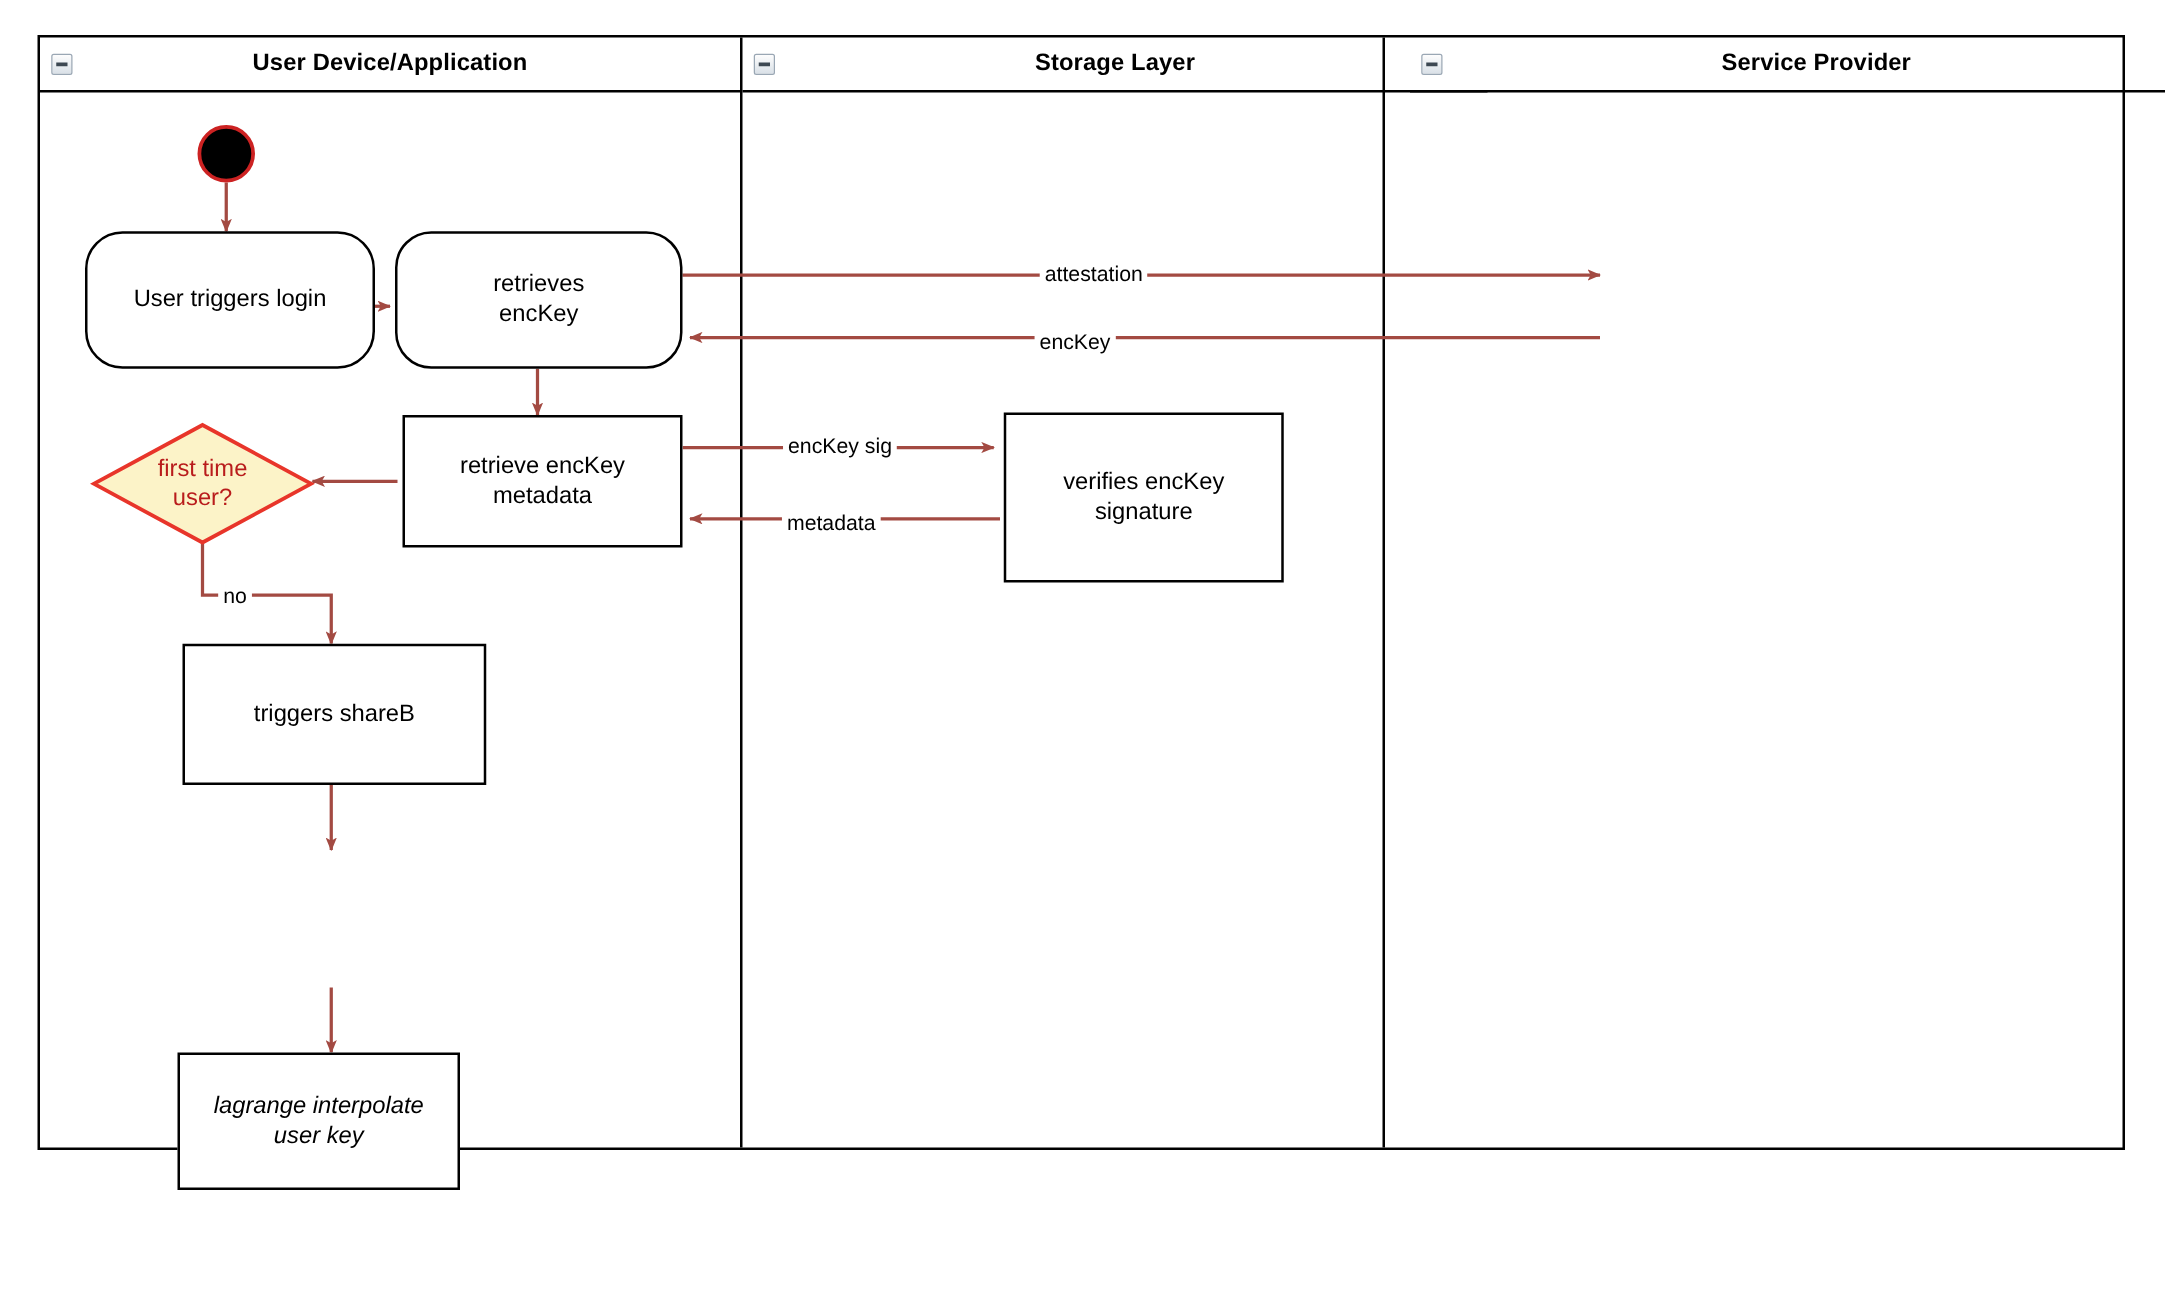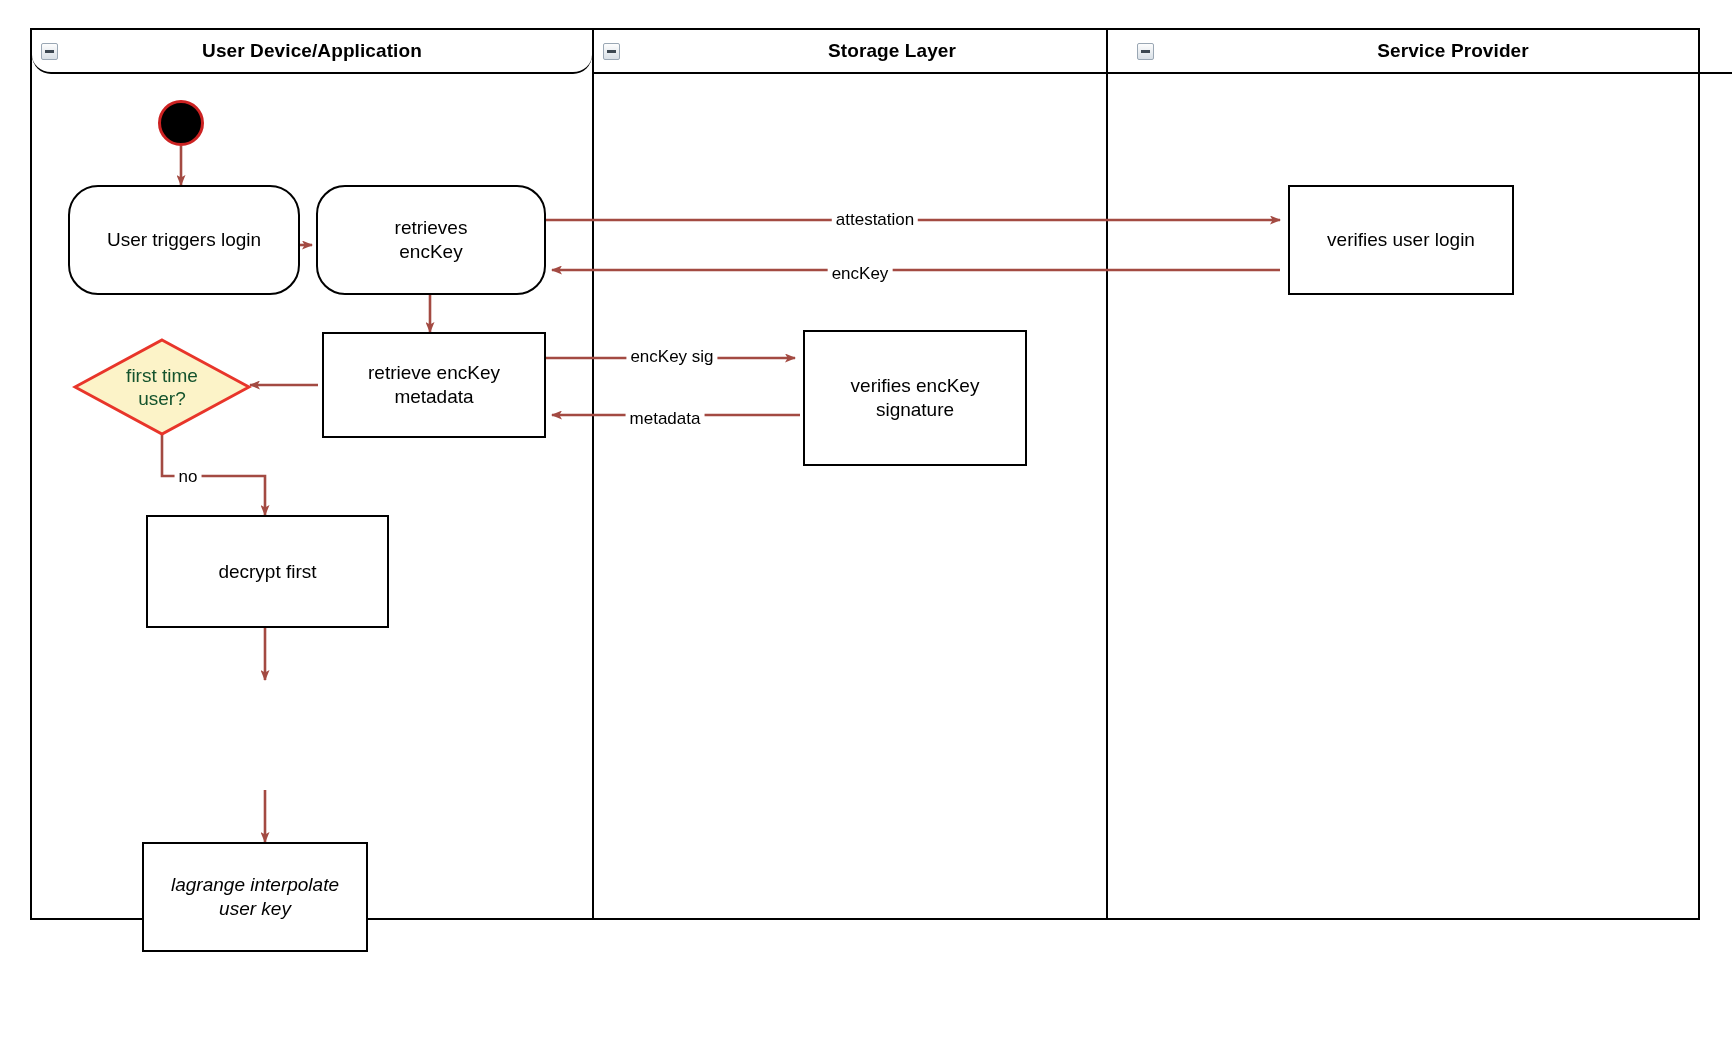--- a/index.html
+++ b/index.html
@@ -106,21 +106,21 @@
     position: absolute;
     left: 0;
     top: 0;
   }
   .decision .dec-label {
     position: relative;
     z-index: 2;
     text-align: center;
     font-size: 19px;
     line-height: 1.22;
-    color: #14532d;
+    color: #b91c1c;
     font-family: "Liberation Sans", sans-serif;
   }
 
   
   #edges {
     position: absolute;
     left: 0;
     top: 0;
     width: 1732px;
     height: 1038px;
@@ -137,21 +137,21 @@
     transform: translate(-50%, -50%);
   }
 </style>
 </head>
 <body>
 
 <div id="canvas">
 
   <div class="pool">
 
-    <div class="lane-header" style="left:0px; width:560px;border-radius:19px;">
+    <div class="lane-header" style="left:0px; width:560px;">
       <span class="collapse-icon">
         <span class="bar"></span>
       </span>
       <span class="lane-title">User Device/Application</span>
     </div>
 
     <div class="lane-header" style="left:562px; width:596px;">
       <span class="collapse-icon">
         <span class="bar"></span>
       </span>
@@ -231,35 +231,32 @@
     <svg width="180" height="100" viewBox="0 0 180 100">
       <polygon points="90,3 177,50 90,97 3,50" fill="#fcf3c8" stroke="#e8352a" stroke-width="3"></polygon>
     </svg>
     <span class="dec-label">
       <span>first time</span><br>
       <span>user?</span>
     </span>
   </div>
 
   <div class="node" style="left:146px; top:515px; width:243px; height:113px;">
-    <span>decrypt first</span>
+    <span>triggers shareB</span>
   </div>
 
 
   <div class="node" style="left:142px; top:842px; width:226px; height:110px;font-style:italic;">
     <span>
       <span>lagrange interpolate</span><br>
       <span>user key</span>
     </span>
   </div>
 
   <div class="node" style="left:803px; top:330px; width:224px; height:136px;">
     <span>
       <span>verifies encKey</span><br>
       <span>signature</span>
     </span>
   </div>
 
-  <div class="node" style="left:1288px; top:185px; width:226px; height:110px;">
-    <span>verifies user login</span>
-  </div>
 
 </div>
 
 </body></html>

